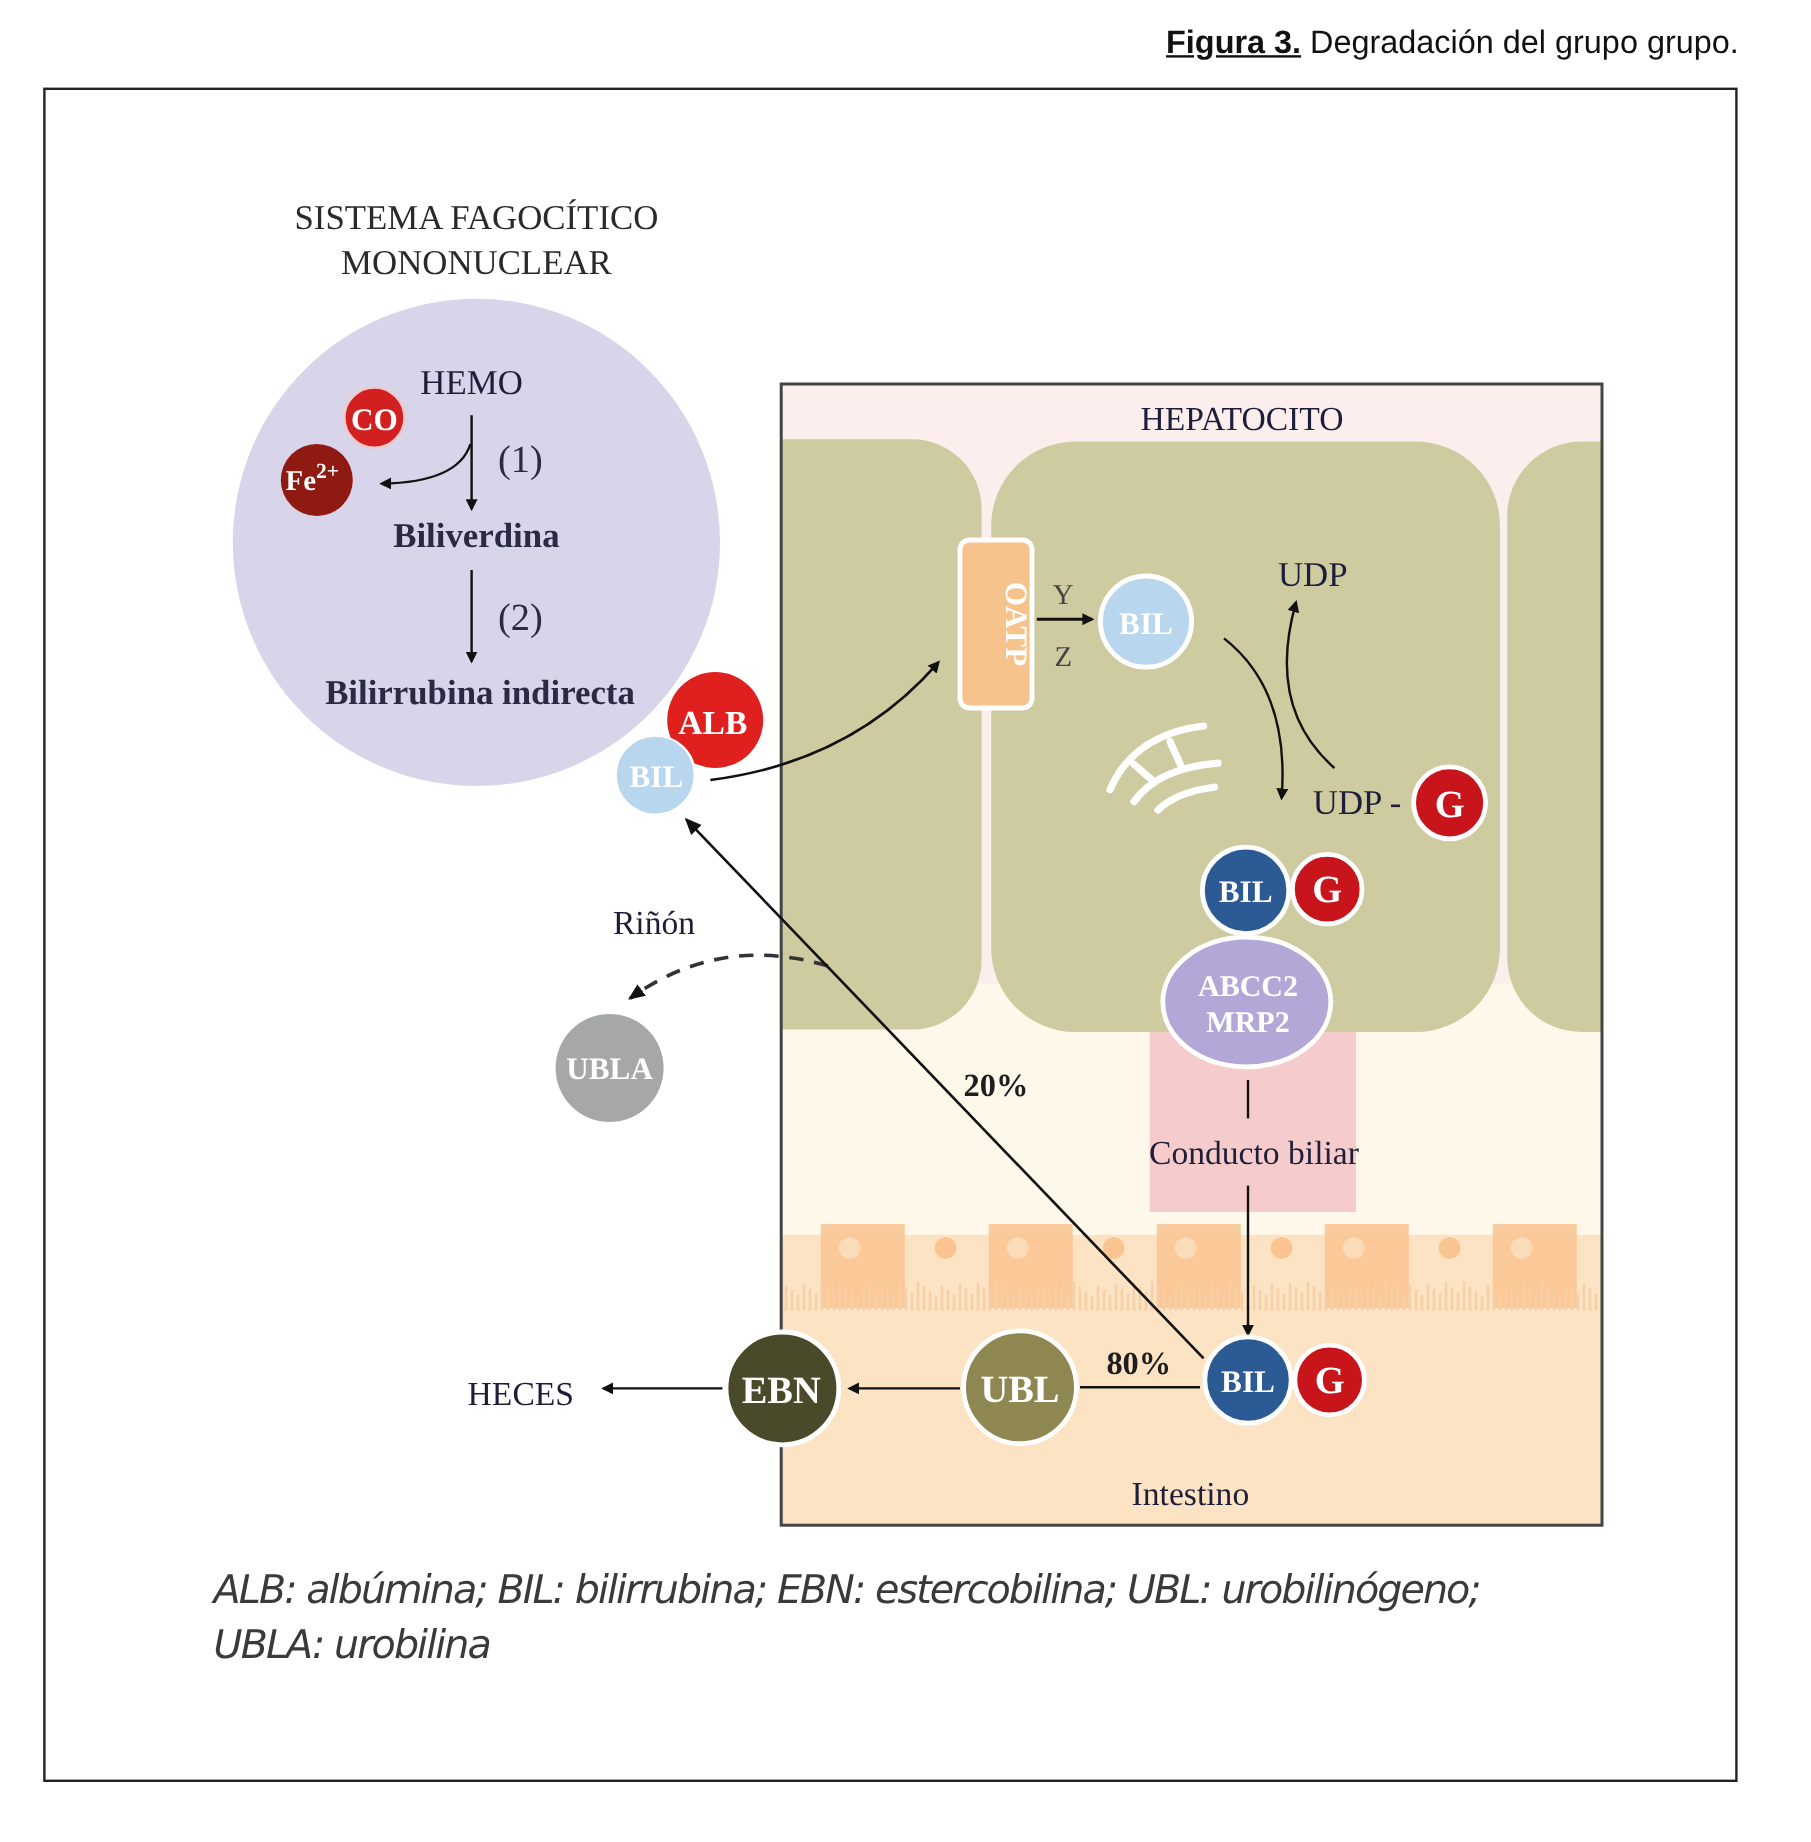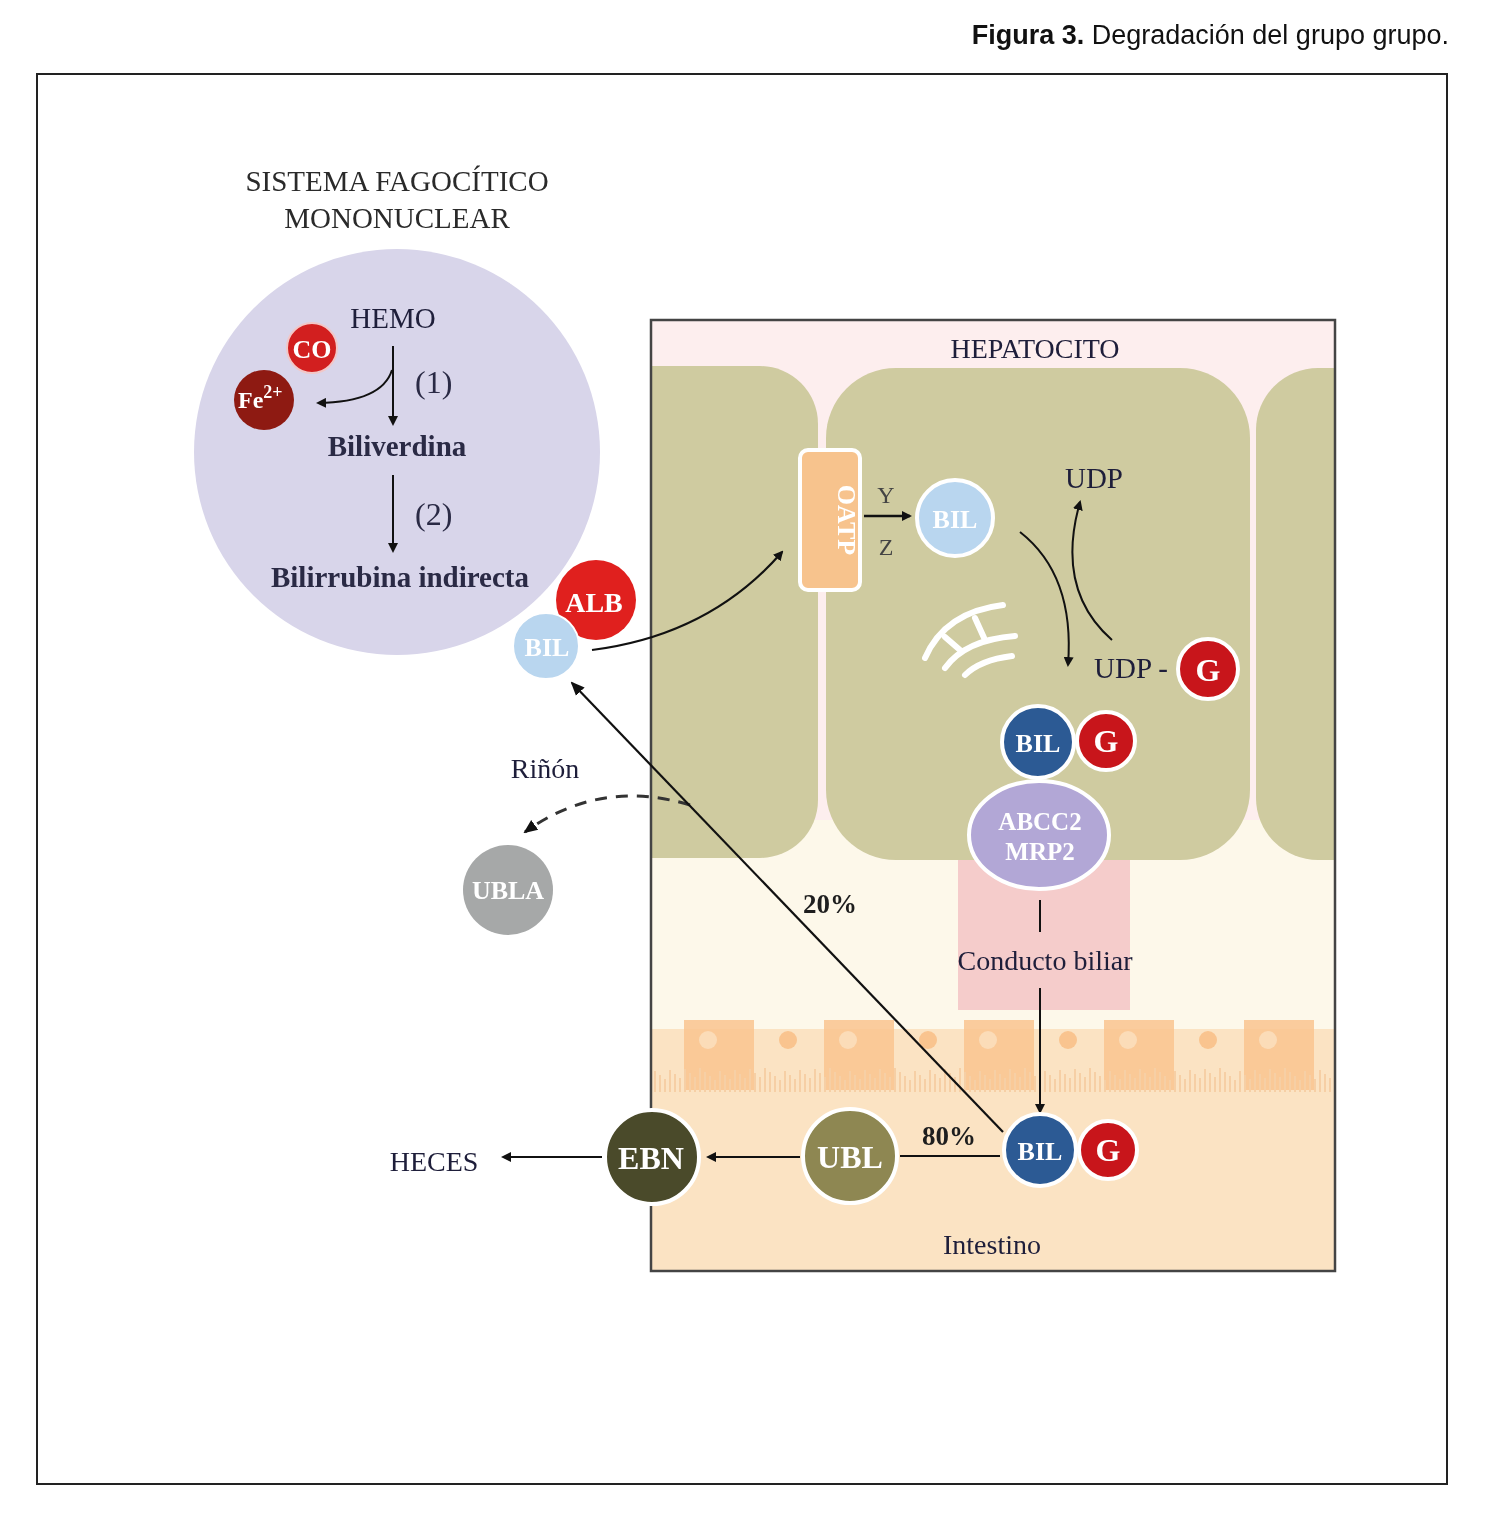--- a/index.html
+++ b/index.html
@@ -2,21 +2,21 @@
 <html><head>
 <meta charset="utf-8">
 <style>
   html, body { margin:0; padding:0; background:#ffffff; }
   body { width:1509px; height:1535px; position:relative; overflow:hidden; }
   .fig-caption {
     position:absolute; right:60px; top:20px;
     font-family:"Liberation Sans", sans-serif; font-size:27px; color:#111;
     white-space:nowrap;
   }
-  .fig-caption b { font-weight:700; }
+  .fig-caption b { font-weight:700;text-decoration:underline; }
   .frame {
     position:absolute; left:36px; top:73px; width:1412px; height:1412px;
     border:2px solid #222; box-sizing:border-box;
   }
   svg.diagram { position:absolute; left:0; top:0; }
   .serif { font-family:"Liberation Serif", serif; }
   .legend {
     position:absolute; left:178px; top:1302px; width:1150px;
     font-family:"DejaVu Sans", sans-serif; font-style:italic; font-size:33px;
     color:#3a3a3a; line-height:46px; letter-spacing:-1.6px;
@@ -304,13 +304,15 @@
   <circle cx="652" cy="1157" r="47" fill="#4a4a2a" stroke="#fff" stroke-width="4"></circle>
   <text class="serif" x="651" y="1169" text-anchor="middle" font-size="32" font-weight="bold" fill="#fff">EBN</text>
 
   <line x1="602" y1="1157" x2="503" y2="1157" stroke="#111" stroke-width="2" marker-end="url(#ah)"></line>
   <text class="serif" x="434" y="1171" text-anchor="middle" font-size="28" fill="#1e1e3a">HECES</text>
 
   <text class="serif" x="992" y="1254" text-anchor="middle" font-size="28" fill="#1e1e3a">Intestino</text>
 </svg>
 
 <div class="legend">
+  <div>ALB: albúmina; BIL: bilirrubina; EBN: estercobilina; UBL: urobilinógeno;</div>
+  <div>UBLA: urobilina</div>
 </div>
 
 </body></html>

